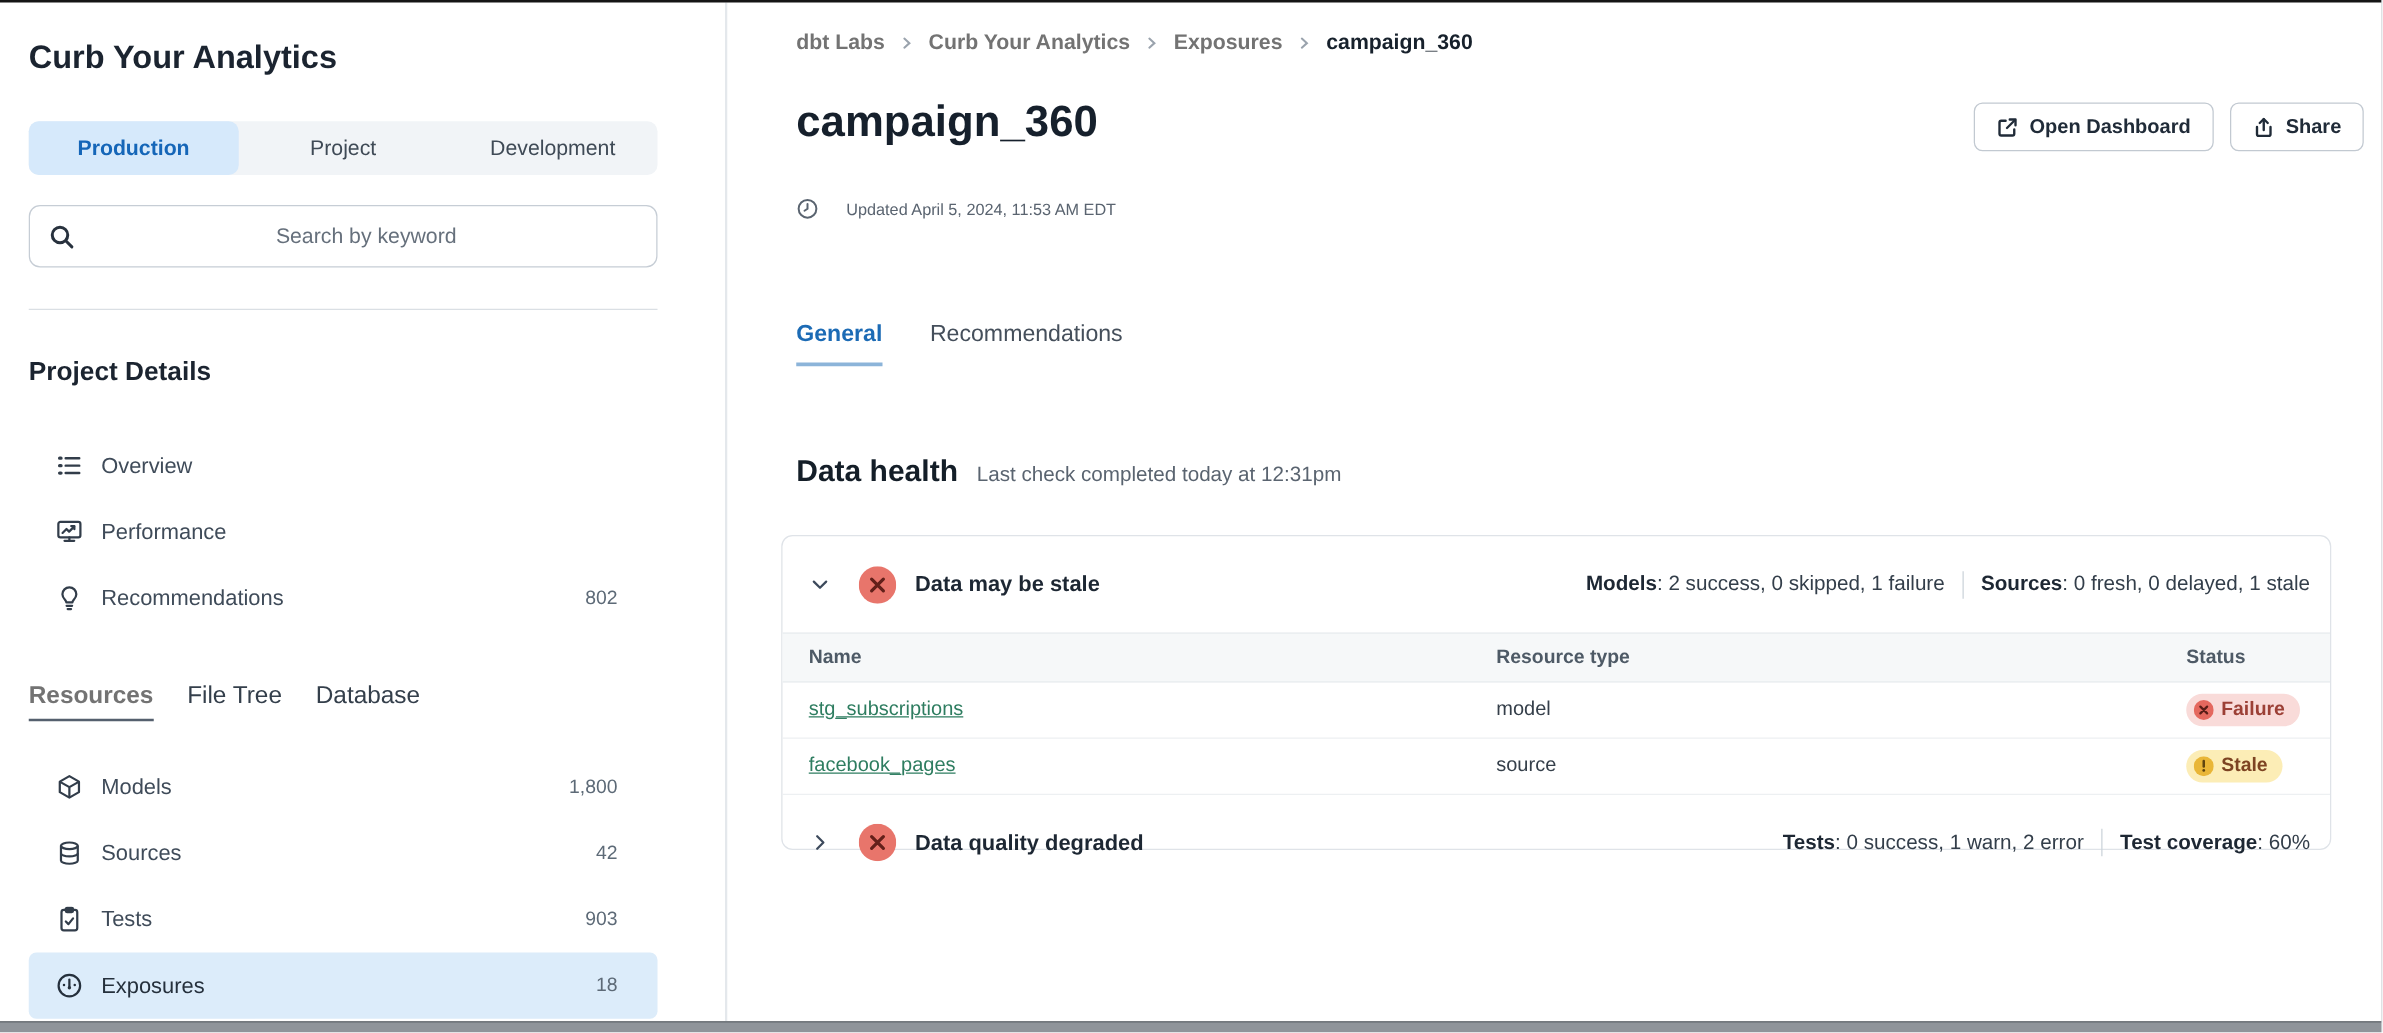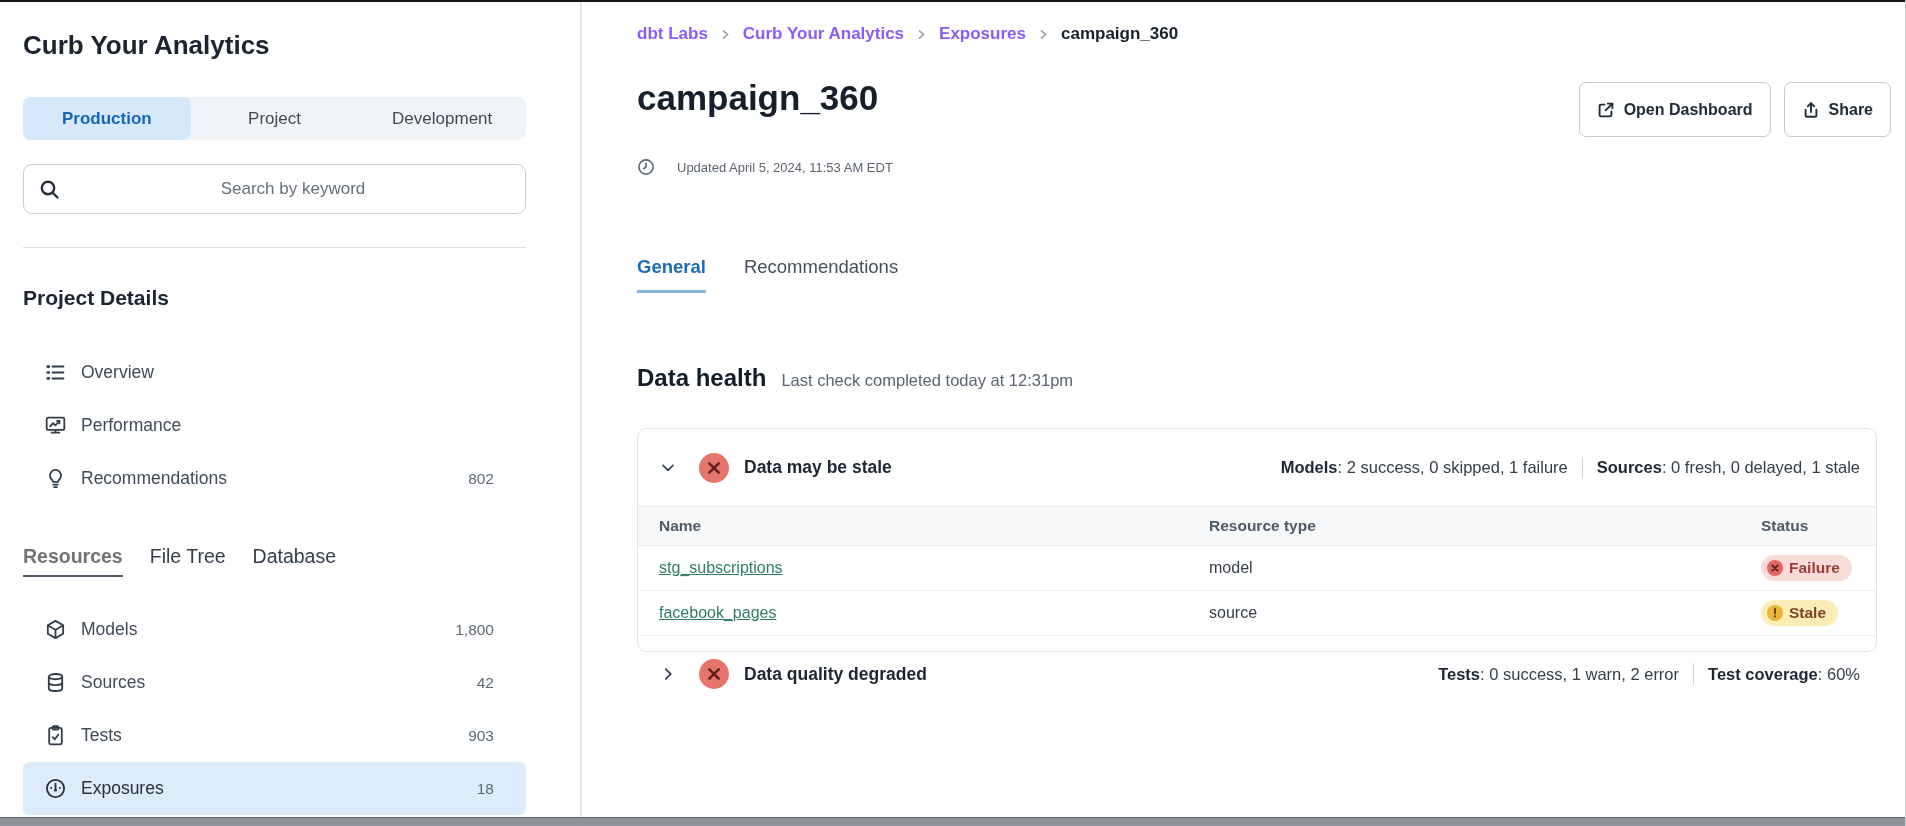--- a/index.html
+++ b/index.html
@@ -35,38 +35,38 @@
   .navrow .cnt { margin-left:auto; font-size:15.5px; color:#5d6a77; }
   .navrow svg { flex:none; }
   .restabs { position:absolute; left:23px; top:543px; display:flex; gap:27px; align-items:flex-end; }
   .restab { font-size:19.5px; color:#343f4b; cursor:pointer; padding-bottom:7px; border-bottom:2.5px solid transparent; }
   .restab.active { color:#737373; font-weight:600; border-bottom-color:#55606e; }
   .vline { position:absolute; top:2px; bottom:9px; left:580px; width:1.5px; background:#e4e8ec; }
 
   
   .main { position:absolute; top:2px; left:582px; right:0; bottom:9px; background:#fff; }
   .crumbs { position:absolute; left:55px; top:22px; display:flex; align-items:center; gap:11px; }
-  .crumb { font-size:17px; font-weight:600; color:#8b5cf6; cursor:pointer; }
+  .crumb { font-size:17px; font-weight:600; color:#737373; cursor:pointer; }
   .crumb.last { font-weight:700; color:#17212c; cursor:default; }
   .crumb-sep { display:flex; align-items:center; }
   .page-title { position:absolute; left:55px; top:76px; font-size:35px; font-weight:600; color:#16202c; }
   .actions { position:absolute; right:14px; top:80px; display:flex; gap:13px; }
-  .btn { display:flex; align-items:center; gap:9px; height:55px; padding:0 17px; background:#fff;
+  .btn { display:flex; align-items:center; gap:9px; height:39px; padding:0 17px; background:#fff;
     border:1px solid #c2c9d1; border-radius:7px; font:700 16px "Liberation Sans","DejaVu Sans",sans-serif;
     color:#202b38; cursor:pointer; }
   .updated { position:absolute; left:55px; top:156px; display:flex; align-items:center; gap:22px;
     font-size:13px; color:#5a6470; }
   .tabs { position:absolute; left:55px; top:254px; display:flex; gap:38px; }
   .tab { font-size:18.5px; color:#454f5b; padding-bottom:12px; border-bottom:3px solid transparent; cursor:pointer; }
   .tab.active { color:#1c6bb5; font-weight:600; border-bottom-color:#8cb4d9; }
   .dh-head { position:absolute; left:55px; top:362px; display:flex; align-items:baseline; gap:15px; }
   .dh-title { font-size:24px; font-weight:600; color:#141e28; }
   .dh-sub { font-size:16.5px; color:#5a6470; }
 
-  .card { position:absolute; left:55px; top:426px; width:1240px; height:224px; border:1px solid #dfe3e8;
+  .card { position:absolute; left:43px; top:426px; width:1240px; height:252px; border:1px solid #dfe3e8;
     border-radius:9px; background:#fff; }
   .prow { position:relative; display:flex; align-items:center; padding:0 16px 0 21px; }
   .prow.first { height:77px; }
   .prow.lastrow { height:76px; }
   .chev { width:18px; height:18px; flex:none; cursor:pointer; }
   .xcirc { margin-left:22px; flex:none; }
   .ptitle { margin-left:15px; font-size:17.5px; font-weight:700; color:#1d2733; }
   .psummary { margin-left:auto; display:flex; align-items:center; font-size:16.5px; color:#333e4a; white-space:nowrap; }
   .psummary b { color:#1d2733; }
   .vsep { width:1px; height:22px; background:#ccd3da; margin:0 14px; }

